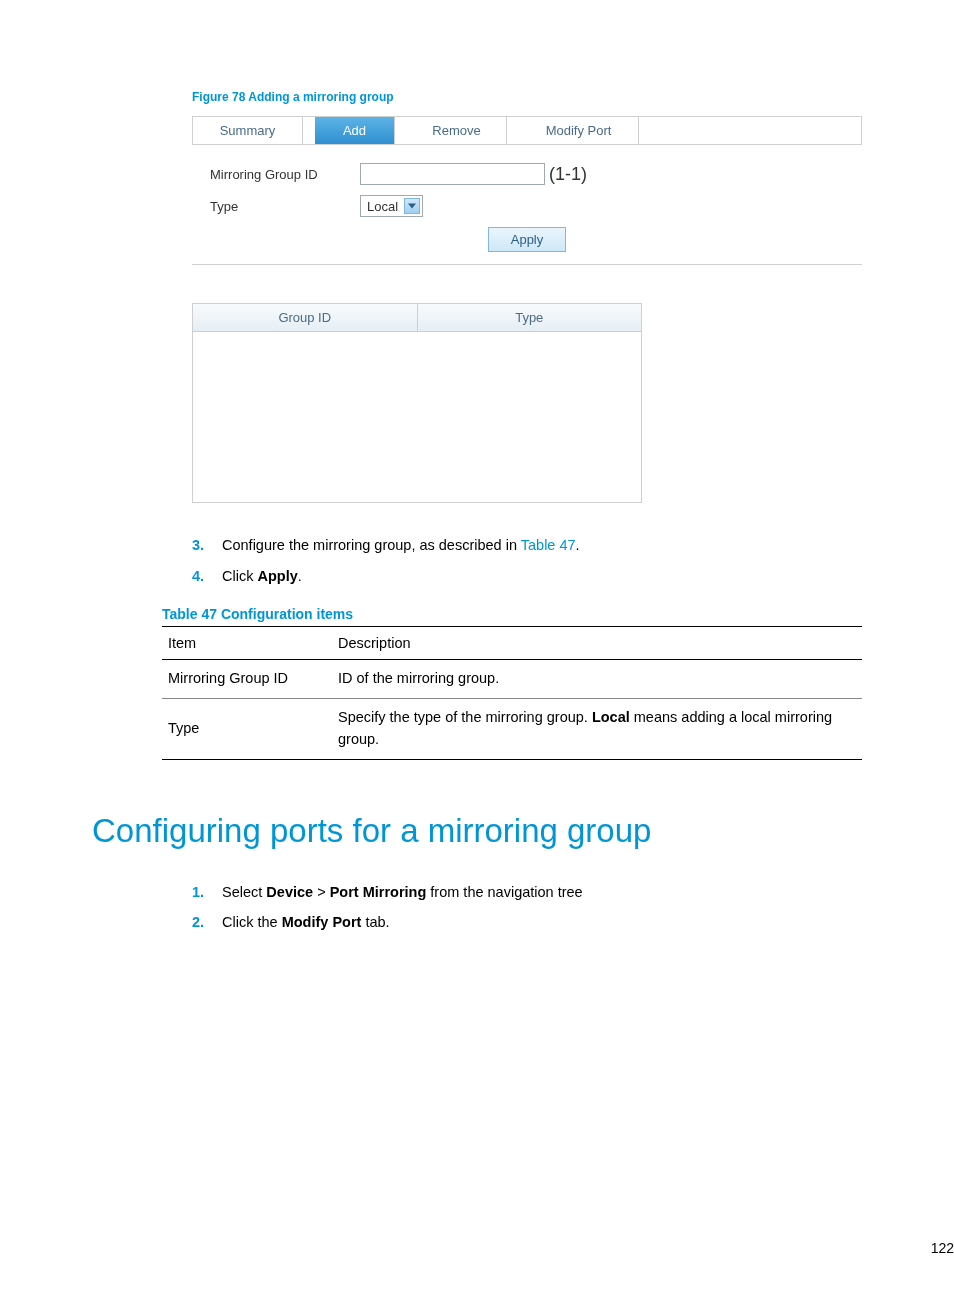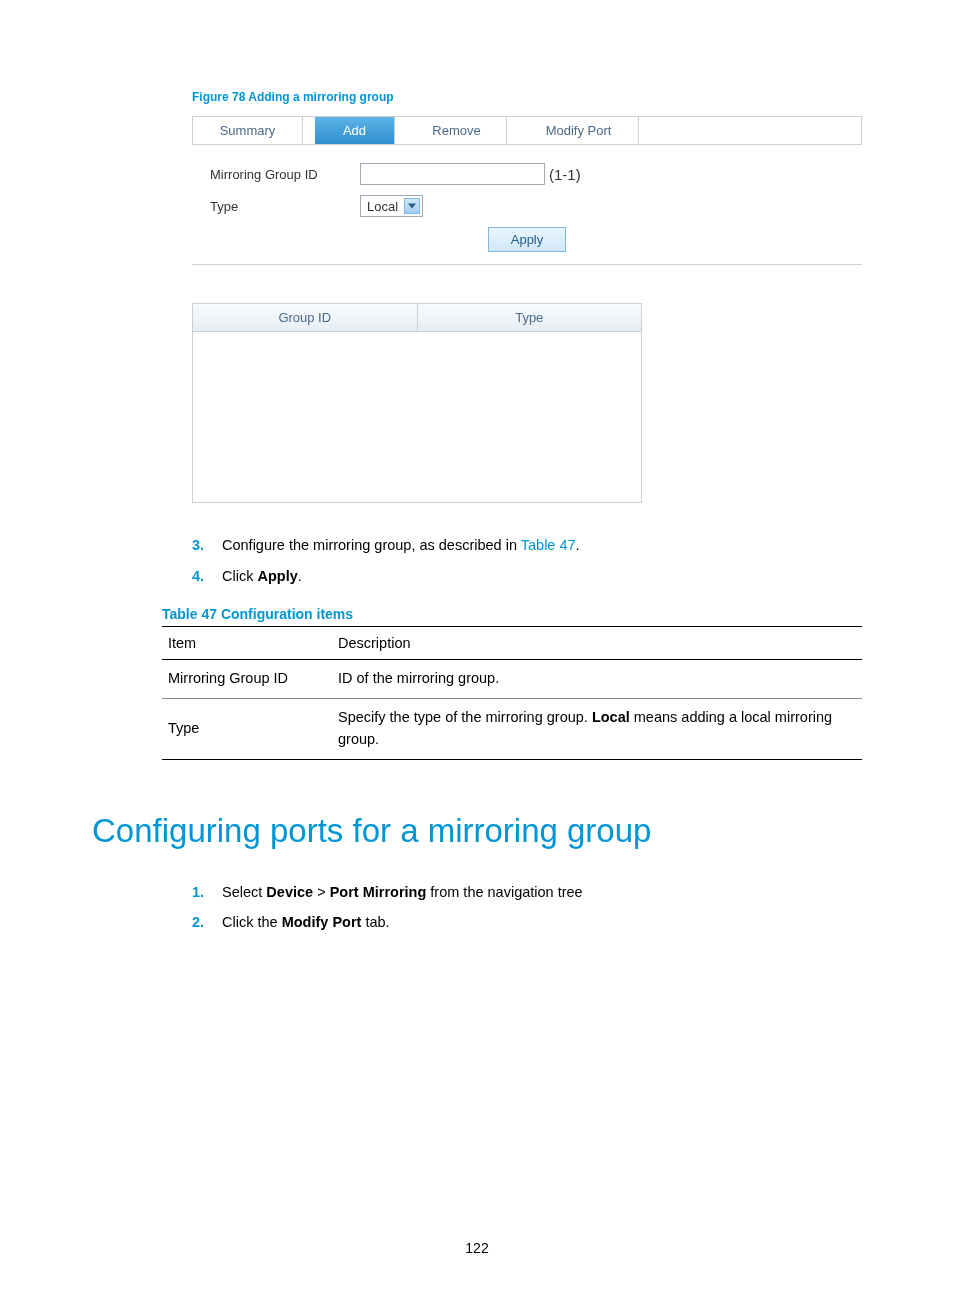--- a/index.html
+++ b/index.html
@@ -55,21 +55,21 @@
     color: #333;
   }
   .form-row .flabel { width: 150px; }
   .txt-input {
     width: 185px;
     height: 22px;
     border: 1px solid #9faab5;
     padding: 0 4px;
     font-size: 13px;
   }
-  .range-note { margin-left: 4px; color: #333; font-size: 15px; }
+  .range-note { margin-left: 4px; color: #333; font-size: 18px; }
   .select-box {
     display: inline-flex;
     align-items: center;
     border: 1px solid #9faab5;
     background: #fff;
     height: 22px;
     font-size: 13px;
     padding: 0 2px 0 6px;
     color: #333;
   }
@@ -163,21 +163,21 @@
     color: #0096d6;
     font-size: 33px;
     margin-top: 52px;
     margin-bottom: 20px;
   }
   .page-num {
     position: absolute;
     bottom: 40px;
     left: 0;
     width: 100%;
-    text-align: center;
+    text-align: right;
     font-size: 14px;
     color: #000;
   }
 </style>
 </head>
 <body>
 
 <div class="figure-caption">Figure 78 Adding a mirroring group</div>
 
 <div class="screenshot-box">

